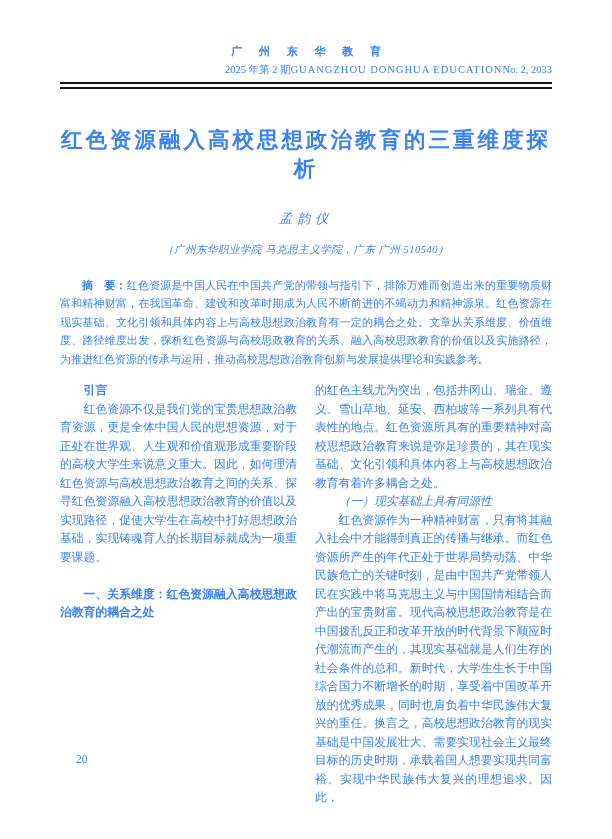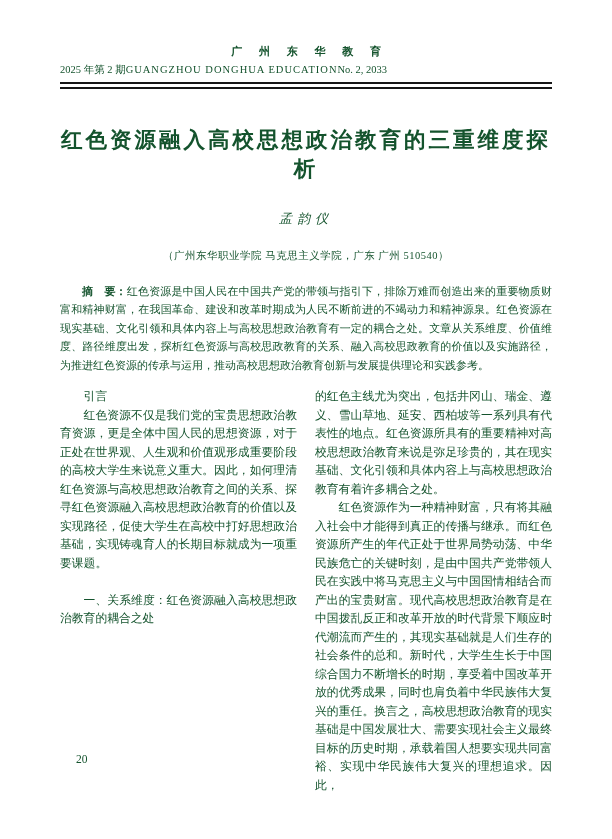--- a/index.html
+++ b/index.html
@@ -3,34 +3,34 @@
 <meta charset="utf-8">
 <style>
   html,body { margin:0; padding:0; background:#ffffff; }
   .page {
     position:relative;
     width:612px; height:839px;
     background:#ffffff;
     box-sizing:border-box;
     padding:44px 60px 0 60px;
     font-family:"Liberation Serif", serif;
-    color:#14532d;
+    color:#3b82f6;
     overflow:hidden;
   }
   
   .hdr-cn {
     text-align:center;
     font-size:11px;
     letter-spacing:7px;
     text-indent:7px;
     font-weight:bold;
   }
   .hdr-row {
     display:flex;
-    justify-content:flex-start;
+    justify-content:flex-end;
     align-items:baseline;
     margin-top:4px;
     font-size:10.5px;
   }
   .hdr-row .mid { letter-spacing:1px;font-family:Liberation Serif, serif; }
   .double-rule {
     margin-top:5px;
     height:2.5px;
     border-top:2.6px solid #161616;
     border-bottom:2.6px solid #161616;
@@ -45,22 +45,23 @@
     letter-spacing:3px;
   }
   .author {
     margin-top:27px;
     text-align:center;
     font-style:italic;
     font-size:13px;
     letter-spacing:5px;
   }
   .affil {
-    margin-top:21px;
+    margin-top:15px;
     text-align:center;
+    font-style:italic;
     font-size:10.5px;
     letter-spacing:0.5px;
   }
   
   .abstract {
     margin:19px 0 0 0;
     font-size:11px;
     line-height:18.6px;
     text-align:justify;
     text-indent:2em;
@@ -82,21 +83,21 @@
     width:237px;
     font-size:11.8px;
     line-height:18.5px;
     text-align:justify;
   }
   .col p { margin:0; }
   .para { text-indent:2em; }
   .noindent { text-indent:0; }
   .bh {
     font-family:"Liberation Sans", sans-serif;
-    font-weight:normal;
+    font-weight:bold;
     text-indent:2em;
   }
   .bh.gap-before { margin-top:18.5px !important; }
   .subh { font-style:italic; text-indent:2em; }
   sup.cite { font-size:7.5px; line-height:0; }
   
   .pageno {
     position:absolute;
     left:76px; top:753px;
     font-size:11.5px;
@@ -128,20 +129,21 @@
   <div class="columns">
 
     <div class="col">
       <p class="bh">引言</p>
       <p class="para">红色资源不仅是我们党的宝贵思想政治教育资源，更是全体中国人民的思想资源，对于正处在世界观、人生观和价值观形成重要阶段的高校大学生来说意义重大。因此，如何理清红色资源与高校思想政治教育之间的关系、探寻红色资源融入高校思想政治教育的价值以及实现路径，促使大学生在高校中打好思想政治基础，实现铸魂育人的长期目标就成为一项重要课题。</p>
       <p class="bh gap-before">一、关系维度：红色资源融入高校思想政治教育的耦合之处</p>
     </div>
 
     <div class="col">
       <p class="para noindent">的红色主线尤为突出，包括井冈山、瑞金、遵义、雪山草地、延安、西柏坡等一系列具有代表性的地点。红色资源所具有的重要精神对高校思想政治教育来说是弥足珍贵的，其在现实基础、文化引领和具体内容上与高校思想政治教育有着许多耦合之处。</p>
+      <p class="subh">（一）现实基础上具有同源性</p>
       <p class="para">红色资源作为一种精神财富，只有将其融入社会中才能得到真正的传播与继承。而红色资源所产生的年代正处于世界局势动荡、中华民族危亡的关键时刻，是由中国共产党带领人民在实践中将马克思主义与中国国情相结合而产出的宝贵财富。现代高校思想政治教育是在中国拨乱反正和改革开放的时代背景下顺应时代潮流而产生的，其现实基础就是人们生存的社会条件的总和。新时代，大学生生长于中国综合国力不断增长的时期，享受着中国改革开放的优秀成果，同时也肩负着中华民族伟大复兴的重任。换言之，高校思想政治教育的现实基础是中国发展壮大、需要实现社会主义最终目标的历史时期，承载着国人想要实现共同富裕、实现中华民族伟大复兴的理想追求。因此，</p>
     </div>
 
   </div>
 
   <div class="pageno">20</div>
 
 </div>
 
 </body></html>

